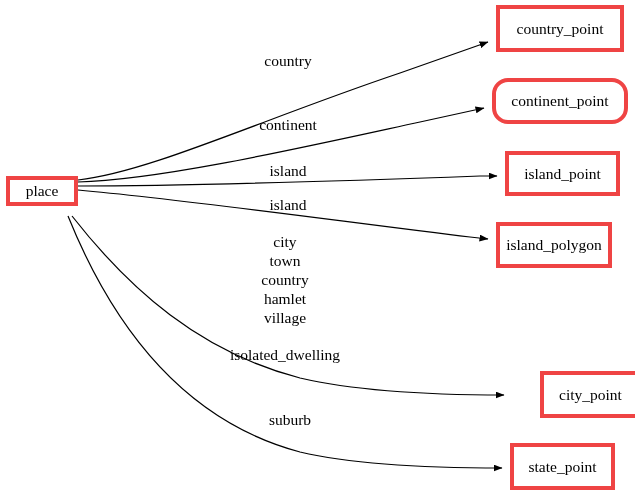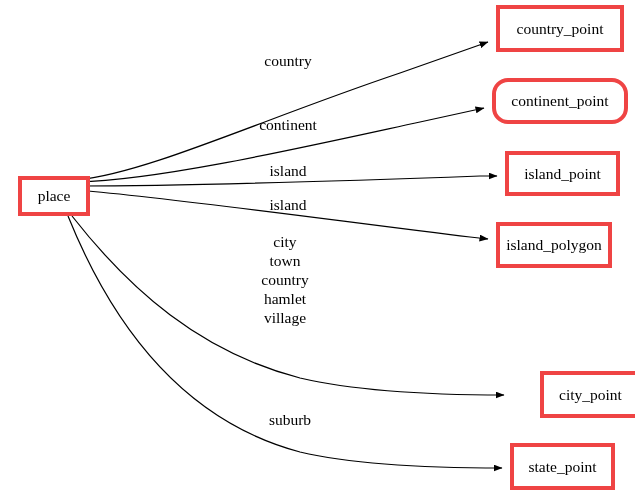--- a/index.html
+++ b/index.html
@@ -64,21 +64,21 @@
         <path d="M78,180 C150,172 260,120 400,73 L488,42" fill="none" stroke="#000000" stroke-width="1.2" marker-end="url(#arrowhead)"></path>
         <path d="M78,182 C160,180 300,148 420,122 L484,108" fill="none" stroke="#000000" stroke-width="1.2" marker-end="url(#arrowhead)"></path>
         <path d="M78,186 C190,186 370,180 480,176 L497,176" fill="none" stroke="#000000" stroke-width="1.2" marker-end="url(#arrowhead)"></path>
         <path d="M78,190 C190,200 360,224 470,237 L488,239" fill="none" stroke="#000000" stroke-width="1.2" marker-end="url(#arrowhead)"></path>
         <path d="M72,216 C130,290 200,352 300,378 C360,392 440,395 504,395" fill="none" stroke="#000000" stroke-width="1.2" marker-end="url(#arrowhead)"></path>
         <path d="M68,216 C110,320 180,420 300,452 C360,466 440,468 502,468" fill="none" stroke="#000000" stroke-width="1.2" marker-end="url(#arrowhead)"></path>
       </g>
   </svg>
 
   <div id="nodes-layer">
-      <div class="node-box" style="left: 6px; top: 176px; width: 72px; height: 40px; margin-left: 12px;">
+      <div class="node-box" style="left: 6px; top: 176px; width: 72px; height: 30px;">
         <span>place</span>
       </div>
       <div class="node-box" style="left: 496px; top: 5px; width: 128px; height: 47px;">
         <span>country_point</span>
       </div>
       <div class="node-box" style="left: 492px; top: 78px; width: 136px; height: 46px; border-radius: 16px;">
         <span>continent_point</span>
       </div>
       <div class="node-box" style="left: 505px; top: 151px; width: 115px; height: 45px;">
         <span>island_point</span>
@@ -91,17 +91,17 @@
       </div>
       <div class="node-box" style="left: 510px; top: 443px; width: 105px; height: 47px;">
         <span>state_point</span>
       </div>
     </div>
   <div id="labels-layer">
       <div class="edge-label" style="left: 288px; top: 53px;"><span>country</span></div>
       <div class="edge-label" style="left: 288px; top: 117px;"><span>continent</span></div>
       <div class="edge-label" style="left: 288px; top: 163px;"><span>island</span></div>
       <div class="edge-label" style="left: 288px; top: 197px;"><span>island</span></div>
-      <div class="edge-label multi" style="left: 285px; top: 233px;"><span>city</span><br><span>town</span><br><span>country</span><br><span>hamlet</span><br><span>village</span><br><br></div>
+      <div class="edge-label multi" style="left: 285px; top: 233px;"><span>city</span><br><span>town</span><br><span>country</span><br><span>hamlet</span><br><span>village</span><br><br><span>isolated_dwelling</span></div>
       <div class="edge-label" style="left: 290px; top: 412px;"><span>suburb</span></div>
     </div>
 
 </div>
 
 </body></html>

